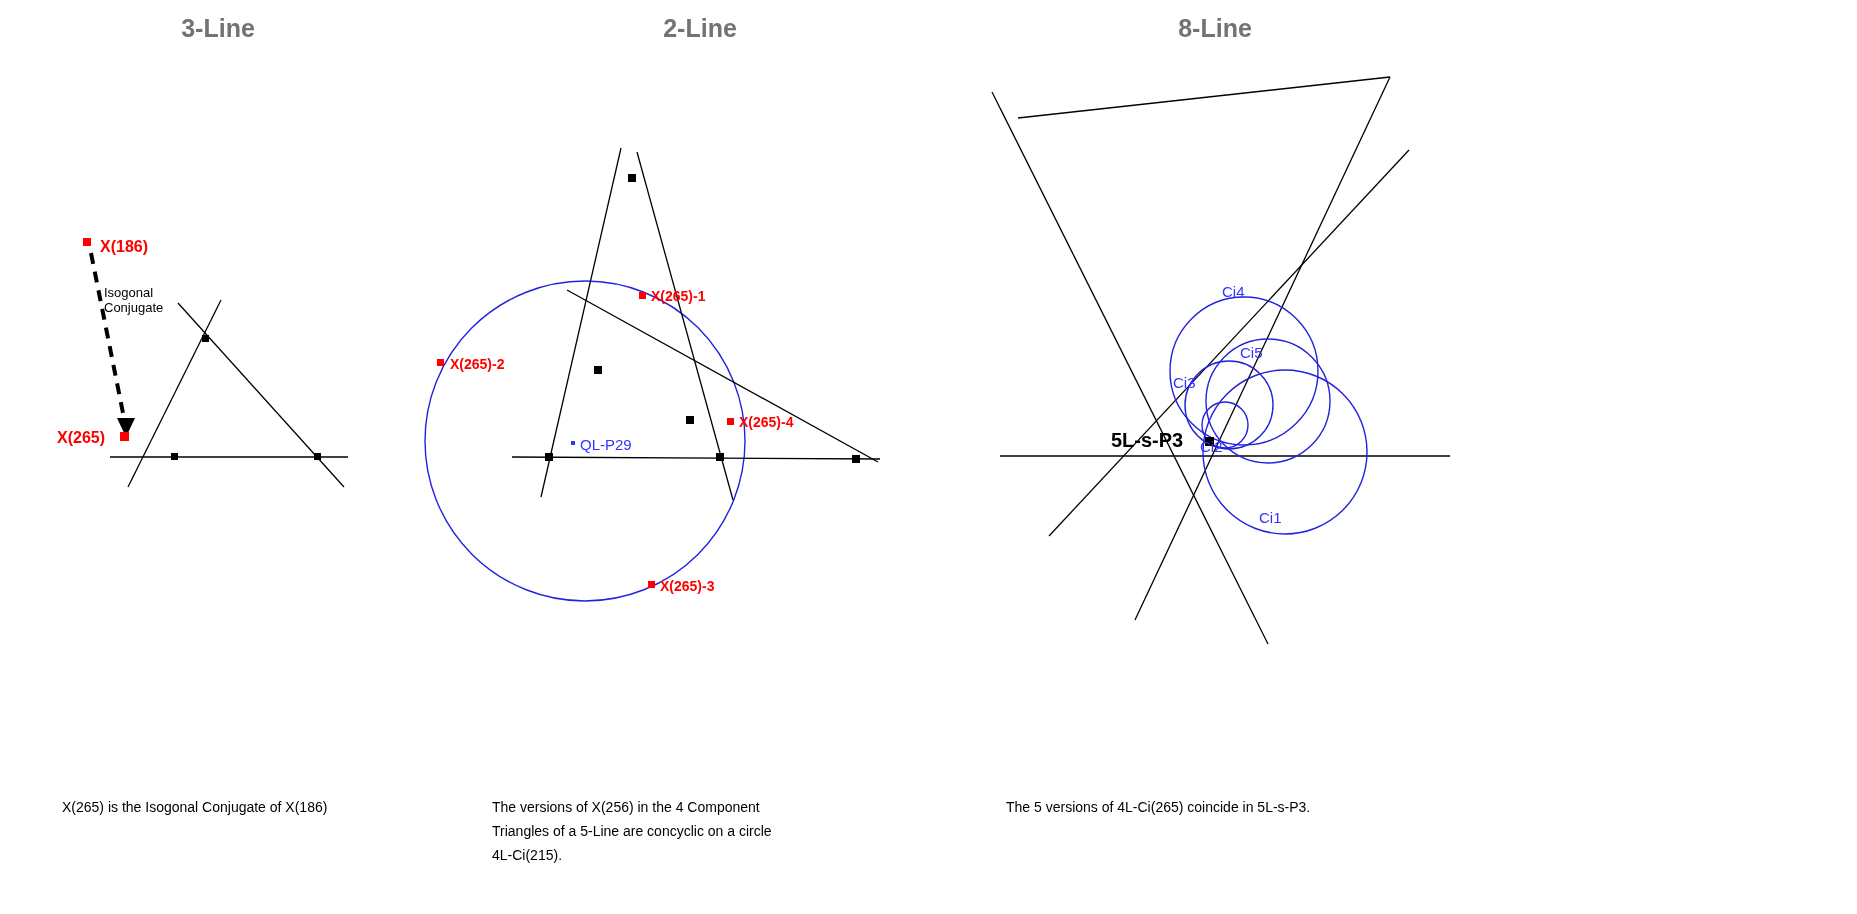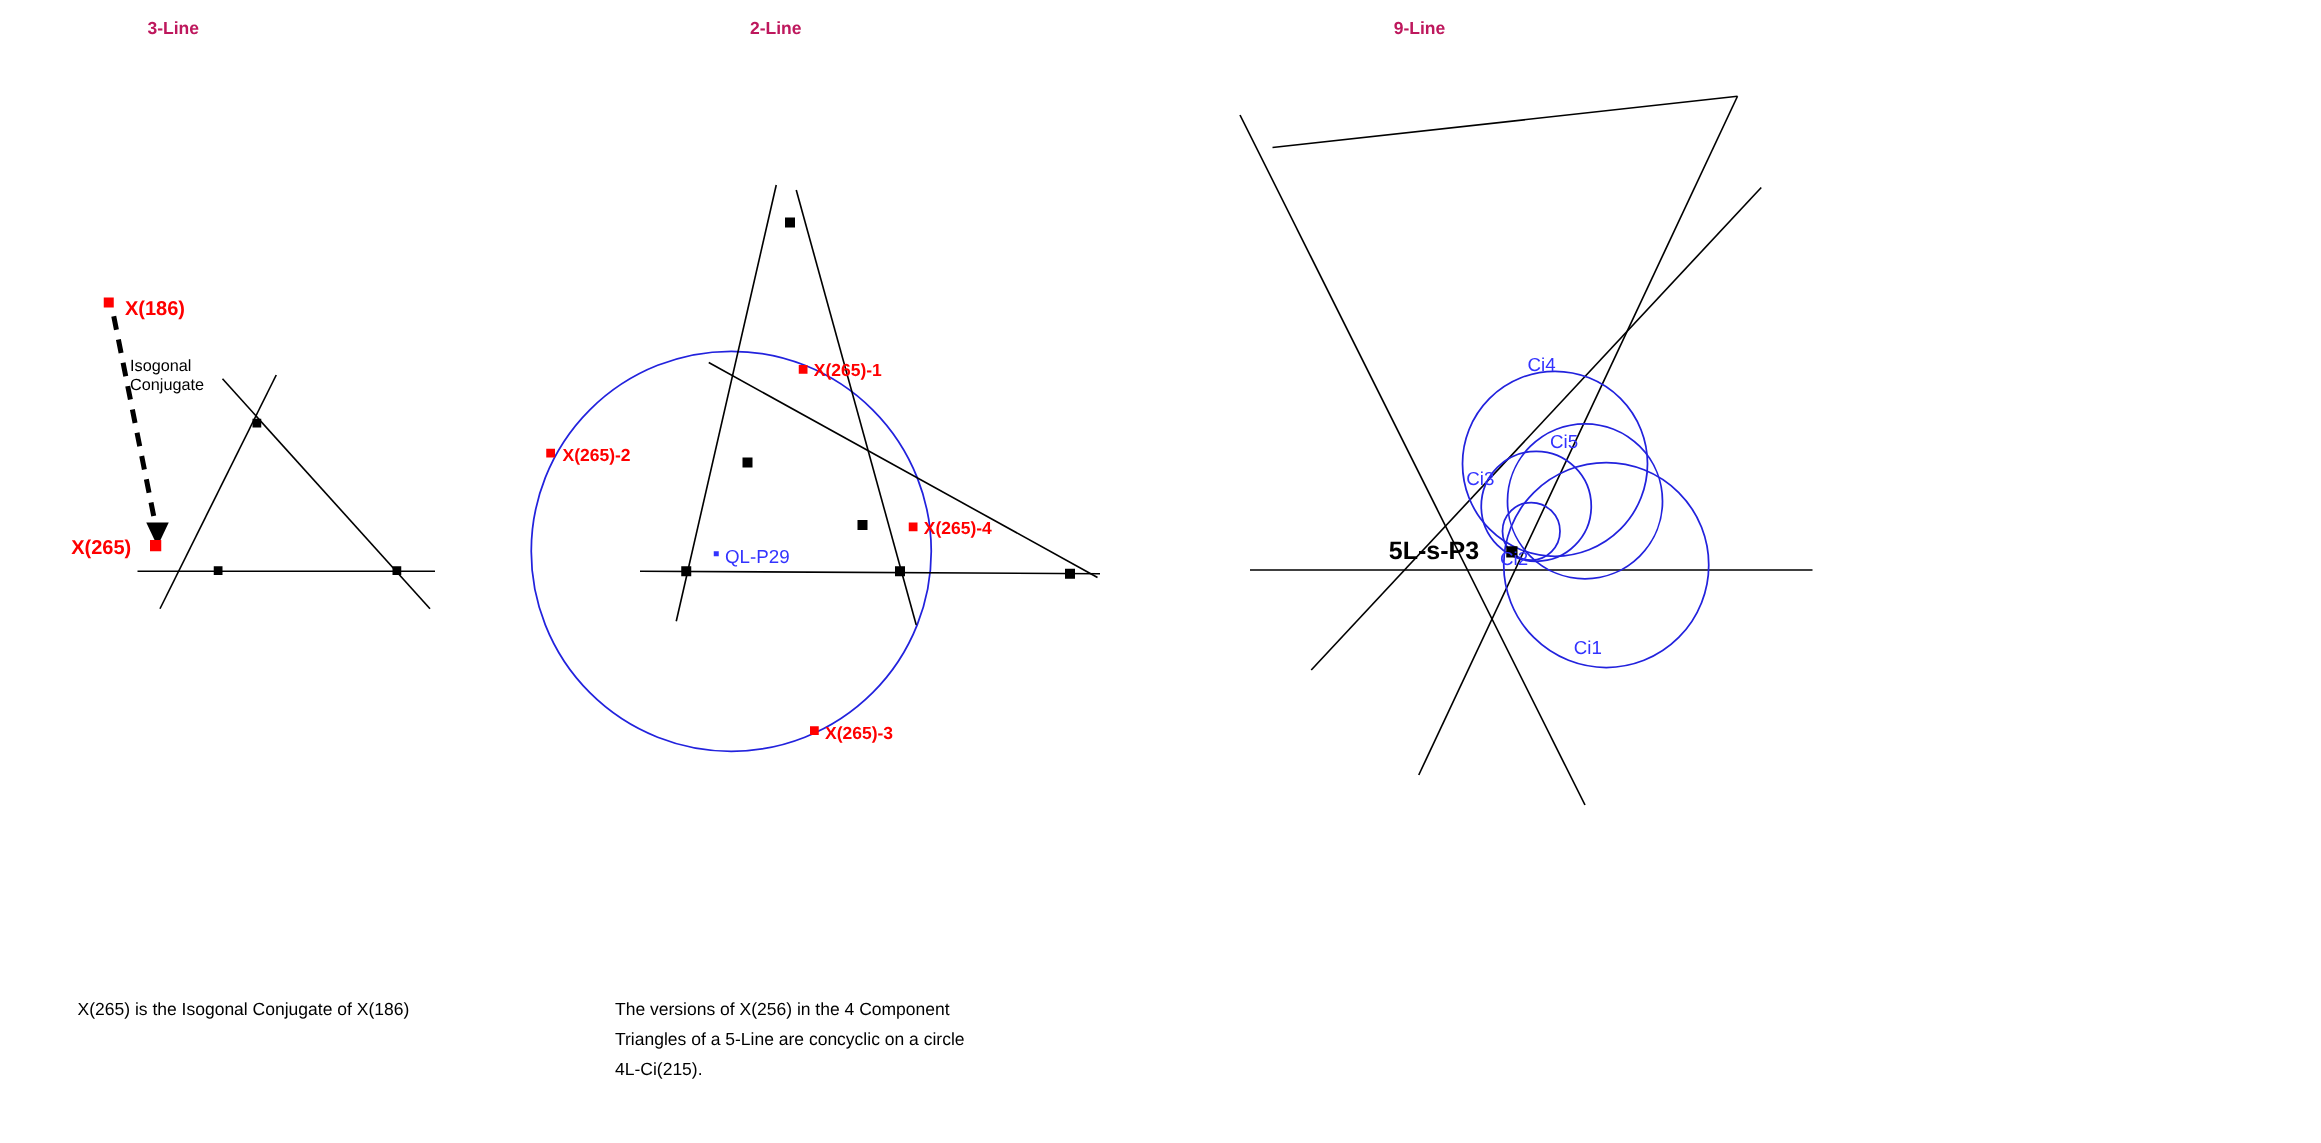--- a/index.html
+++ b/index.html
@@ -17,22 +17,23 @@
   .page {
     position: relative;
     width: 1857px;
     height: 914px;
     background: #ffffff;
   }
   .panel-title {
     position: absolute;
     font-family: "Liberation Sans", sans-serif;
     font-weight: bold;
-    font-size: 14px;
-    color: #be185d;
+    font-size: 25px;
+    color: #737373;
+    text-align: center;
     white-space: nowrap;
   }
   .caption {
     position: absolute;
     font-family: "Liberation Sans", sans-serif;
     font-size: 14px;
     color: #000000;
     line-height: 24px;
     white-space: pre-line;
   }
@@ -98,21 +99,21 @@
     stroke-dasharray: 11 8;
   }
 </style>
 </head>
 <body>
 
 <div class="page">
 
   <div class="panel-title" style="left:118px; top:14px; width:200px;">3-Line</div>
   <div class="panel-title" style="left:600px; top:14px; width:200px;">2-Line</div>
-  <div class="panel-title" style="left:1115px; top:14px; width:200px;">9-Line</div>
+  <div class="panel-title" style="left:1115px; top:14px; width:200px;">8-Line</div>
 
   <svg class="fig" viewBox="0 0 1857 914">
 
     <g>
 
       <line class="geoline" x1="110" y1="457" x2="348" y2="457"></line>
 
       <line class="geoline" x1="221" y1="300" x2="128" y2="487"></line>
 
       <line class="geoline" x1="178" y1="303" x2="344" y2="487"></line>
@@ -190,14 +191,15 @@
       <text class="lbl-blue" x="1259" y="523">Ci1</text>
       <text class="lbl-black-bold" x="1111" y="447">5L-s-P3</text>
     </g>
 
   </svg>
 
   <div class="caption" style="left:62px; top:795px; width:400px;">X(265) is the Isogonal Conjugate of X(186)</div>
   <div class="caption" style="left:492px; top:795px; width:430px;">The versions of X(256) in the 4 Component
 Triangles of a 5-Line are concyclic on a circle
 4L-Ci(215).</div>
+  <div class="caption" style="left:1006px; top:795px; width:560px;">The 5 versions of 4L-Ci(265) coincide in 5L-s-P3.</div>
 
 </div>
 
 </body></html>

